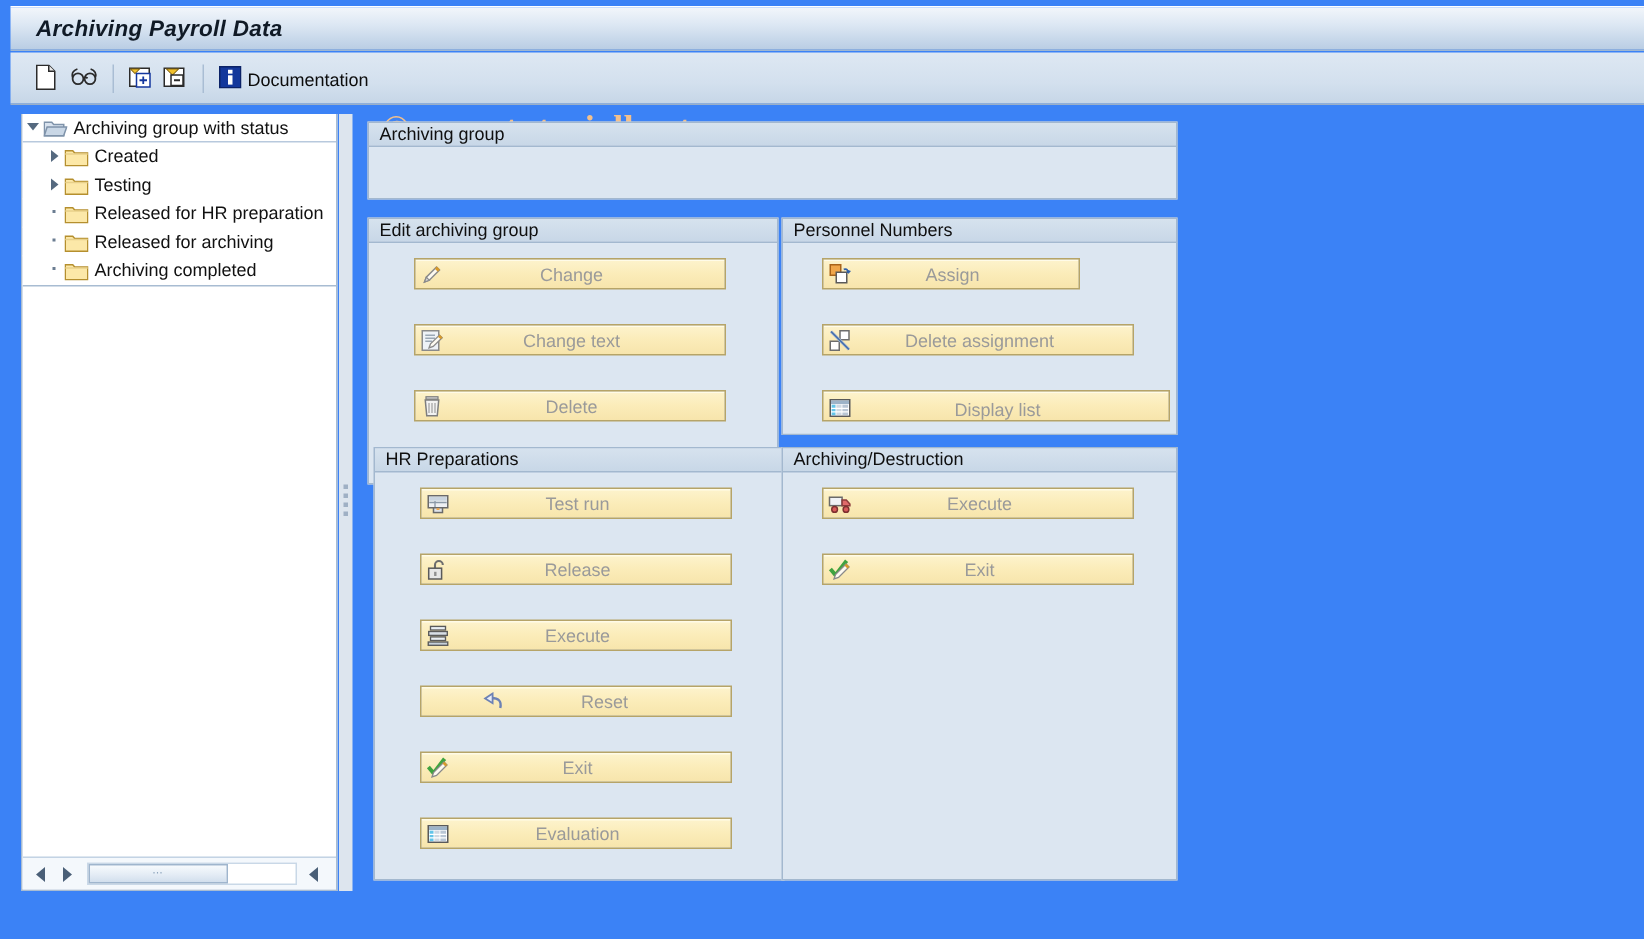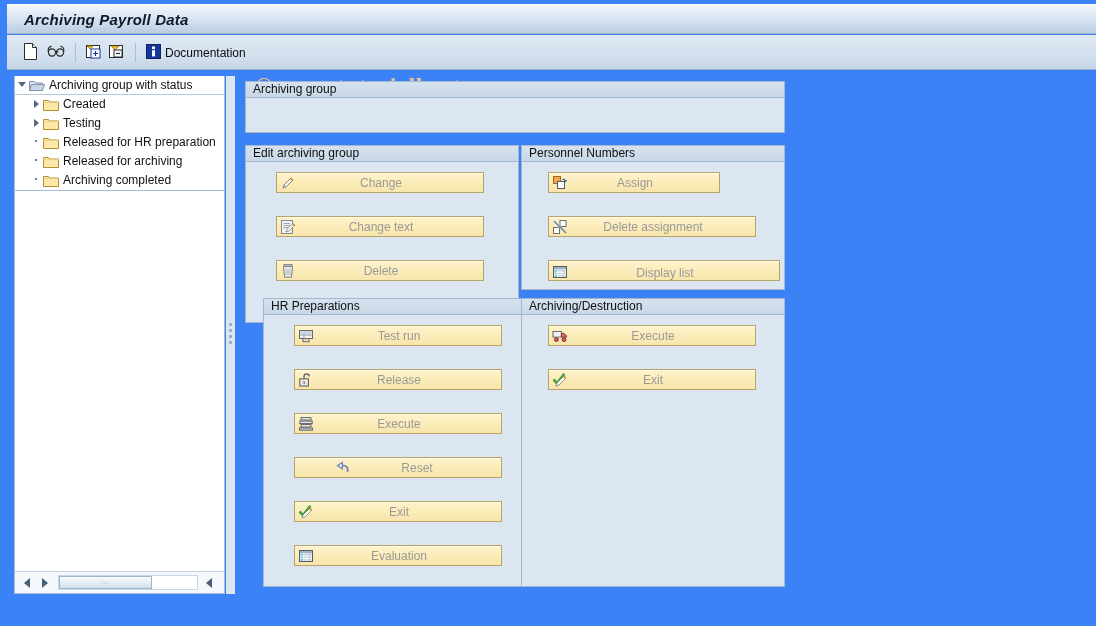--- a/index.html
+++ b/index.html
@@ -252,21 +252,21 @@
   }
   .gbody {
     position: absolute;
     left: 0; right: 0; top: 17px; bottom: 0;
     background: #dce6f1;
   }
 
   #box-archiving-group { left: 9px; top: 5px; width: 540px; height: 52px; }
   #box-edit            { left: 9px; top: 69px;  width: 274px; height: 178px; }
   #box-personnel       { left: 285px; top: 69px; width: 264px; height: 145px; }
-  #box-hr              { left: 27px; top: 222px;  width: 274px; height: 289px; }
+  #box-hr              { left: 13px; top: 222px;  width: 274px; height: 289px; }
   #box-arch            { left: 285px; top: 222px; width: 264px; height: 289px; }
 
   
   .sapbtn {
     position: absolute;
     height: 21px;
     background: linear-gradient(to bottom, #fdf3cd 0%, #fbecb9 50%, #f7e5ac 100%);
     border: 1px solid #b6a468;
     box-sizing: border-box;
     display: flex;

